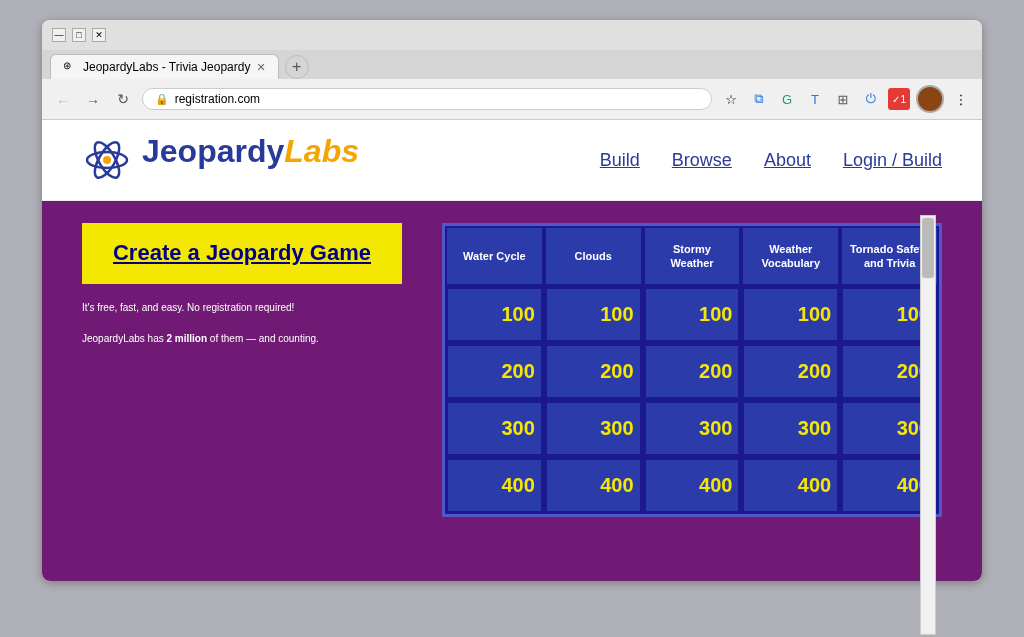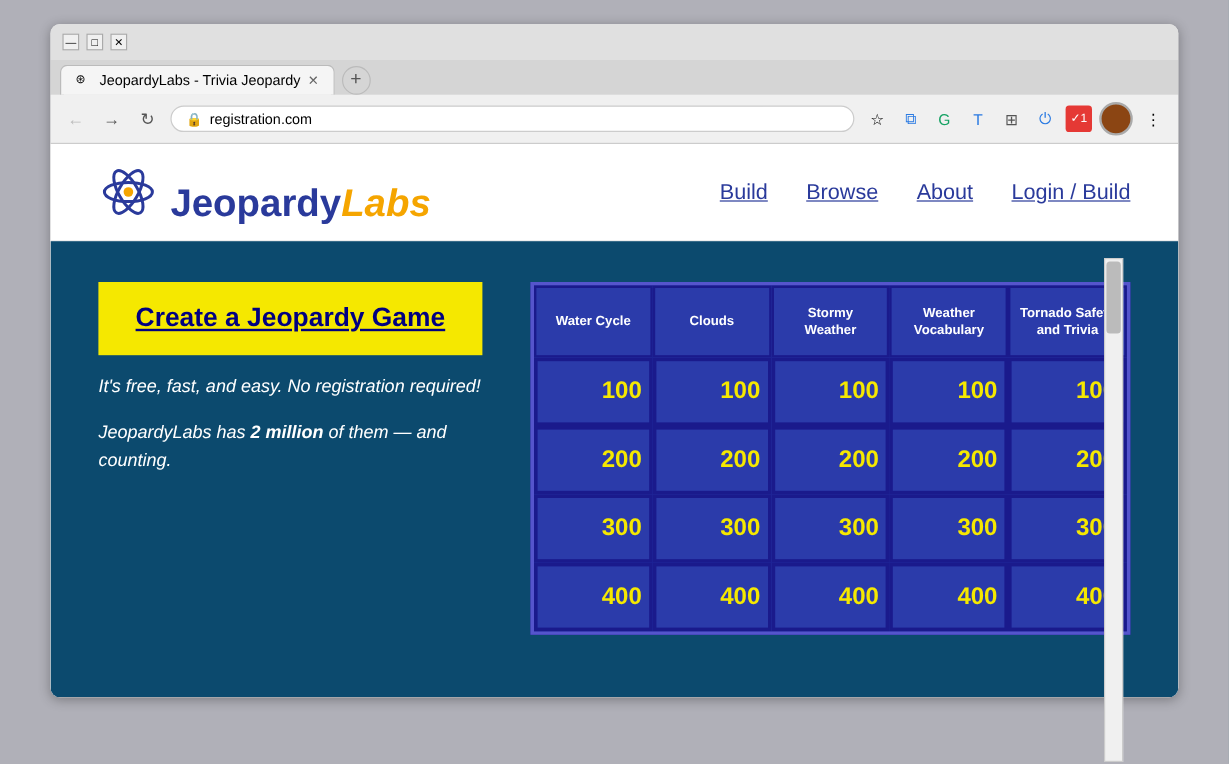--- a/index.html
+++ b/index.html
@@ -168,21 +168,21 @@
       background: white;
       padding: 15px 40px;
       display: flex;
       align-items: center;
       justify-content: space-between;
       border-bottom: 1px solid #eee;
     }
 
     .logo-area {
       display: flex;
-      align-items: flex-end;
+      align-items: flex-start;
       gap: 10px;
     }
 
     .logo-icon {
       width: 50px;
       height: 50px;
     }
 
     .logo-text {
       font-size: 32px;
@@ -201,22 +201,22 @@
 
     .nav-link {
       color: #2a3a9b;
       text-decoration: underline;
       font-size: 18px;
       cursor: pointer;
     }
 
     
     .hero {
-      background: #0c4a6e;
-      padding: 34px 40px;
+      background: #701a75;
+      padding: 22px 40px;
       display: flex;
       gap: 40px;
       align-items: flex-start;
       min-height: 380px;
     }
 
     .hero-left {
       flex: 0 0 320px;
       display: flex;
       flex-direction: column;
@@ -231,23 +231,22 @@
       font-weight: bold;
       color: #000080;
       text-decoration: underline;
       cursor: pointer;
       text-align: center;
       line-height: 1.3;
     }
 
     .hero-desc {
       color: white;
-      font-size: 15px;
+      font-size: 10px;
       line-height: 1.5;
-      font-style: italic;
     }
 
     .hero-desc strong {
       font-weight: bold;
     }
 
     
     .jeopardy-board {
       flex: 1;
       background: #1a1a8c;

